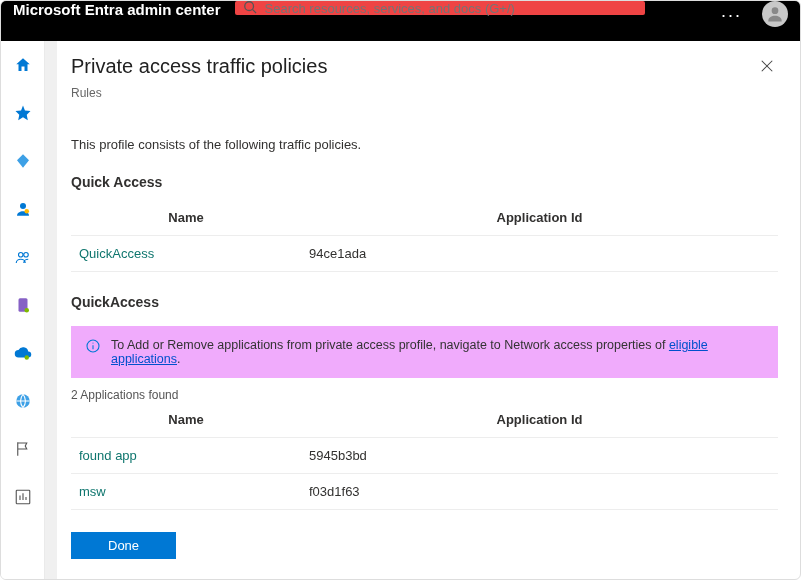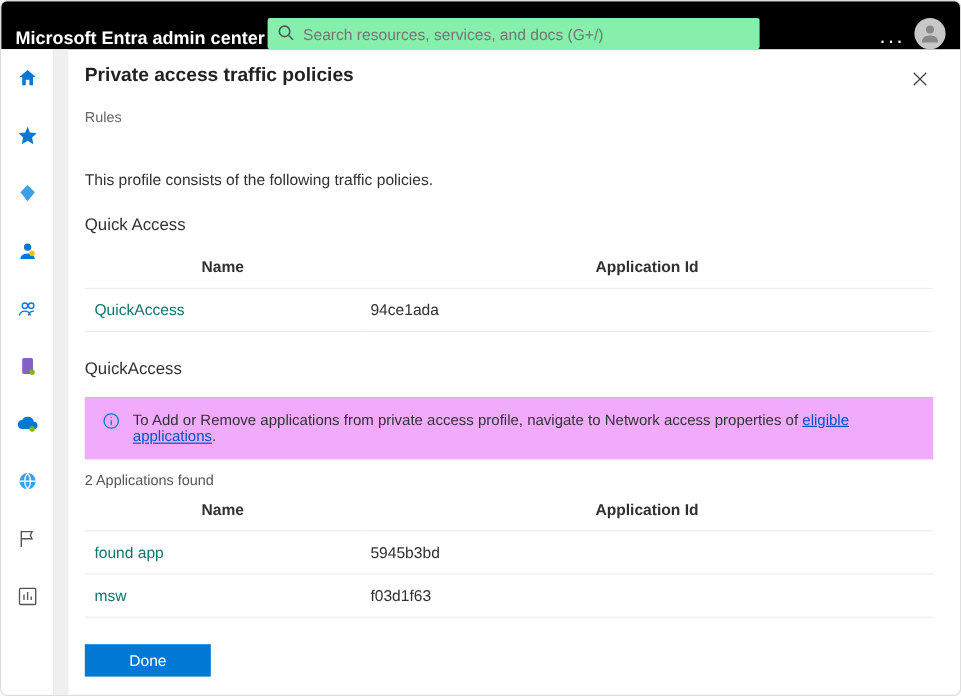--- a/index.html
+++ b/index.html
@@ -13,34 +13,34 @@
     overflow: hidden;
     border: 1px solid #ddd;
     border-radius: 6px;
   }
 
   
   .topbar {
     height: 40px;
     background: #000000;
     display: flex;
-    align-items: flex-end;
+    align-items: flex-start;
     padding: 0 12px;
-    gap: 2px;
+    gap: 14px;
   }
   .brand {
     color: #ffffff;
     font-weight: 600;
     font-size: 15px;
     white-space: nowrap;
   }
   .searchbox {
     flex: 0 0 410px;
-    height: 26px;
-    background: #86efac;
+    height: 14px;
+    background: #ef4444;
     border-radius: 2px;
     display: flex;
     align-items: center;
     padding: 0 8px;
     color: #555;
     gap: 8px;
     font-size: 13px;
   }
   .searchbox input {
     background: transparent;
@@ -109,41 +109,41 @@
     flex-direction: column;
     position: relative;
     overflow-y: auto;
   }
   .title-row {
     display: flex;
     align-items: flex-start;
     justify-content: space-between;
   }
   h1 {
-    font-size: 16px;
-    font-weight: 700;
+    font-size: 20px;
+    font-weight: 400;
     color: #222;
   }
   .subtitle {
     font-size: 12px;
     color: #666;
-    margin-top: 18px;
+    margin-top: 8px;
   }
   .close-btn {
     cursor: pointer;
     color: #444;
     padding: 4px;
   }
   .intro {
     margin-top: 37px;
     font-size: 13px;
   }
   h2 {
     font-size: 14px;
-    font-weight: 400;
+    font-weight: 700;
     margin-top: 22px;
     margin-bottom: 10px;
   }
 
   
   table {
     width: 100%;
     border-collapse: collapse;
     font-size: 13px;
   }

